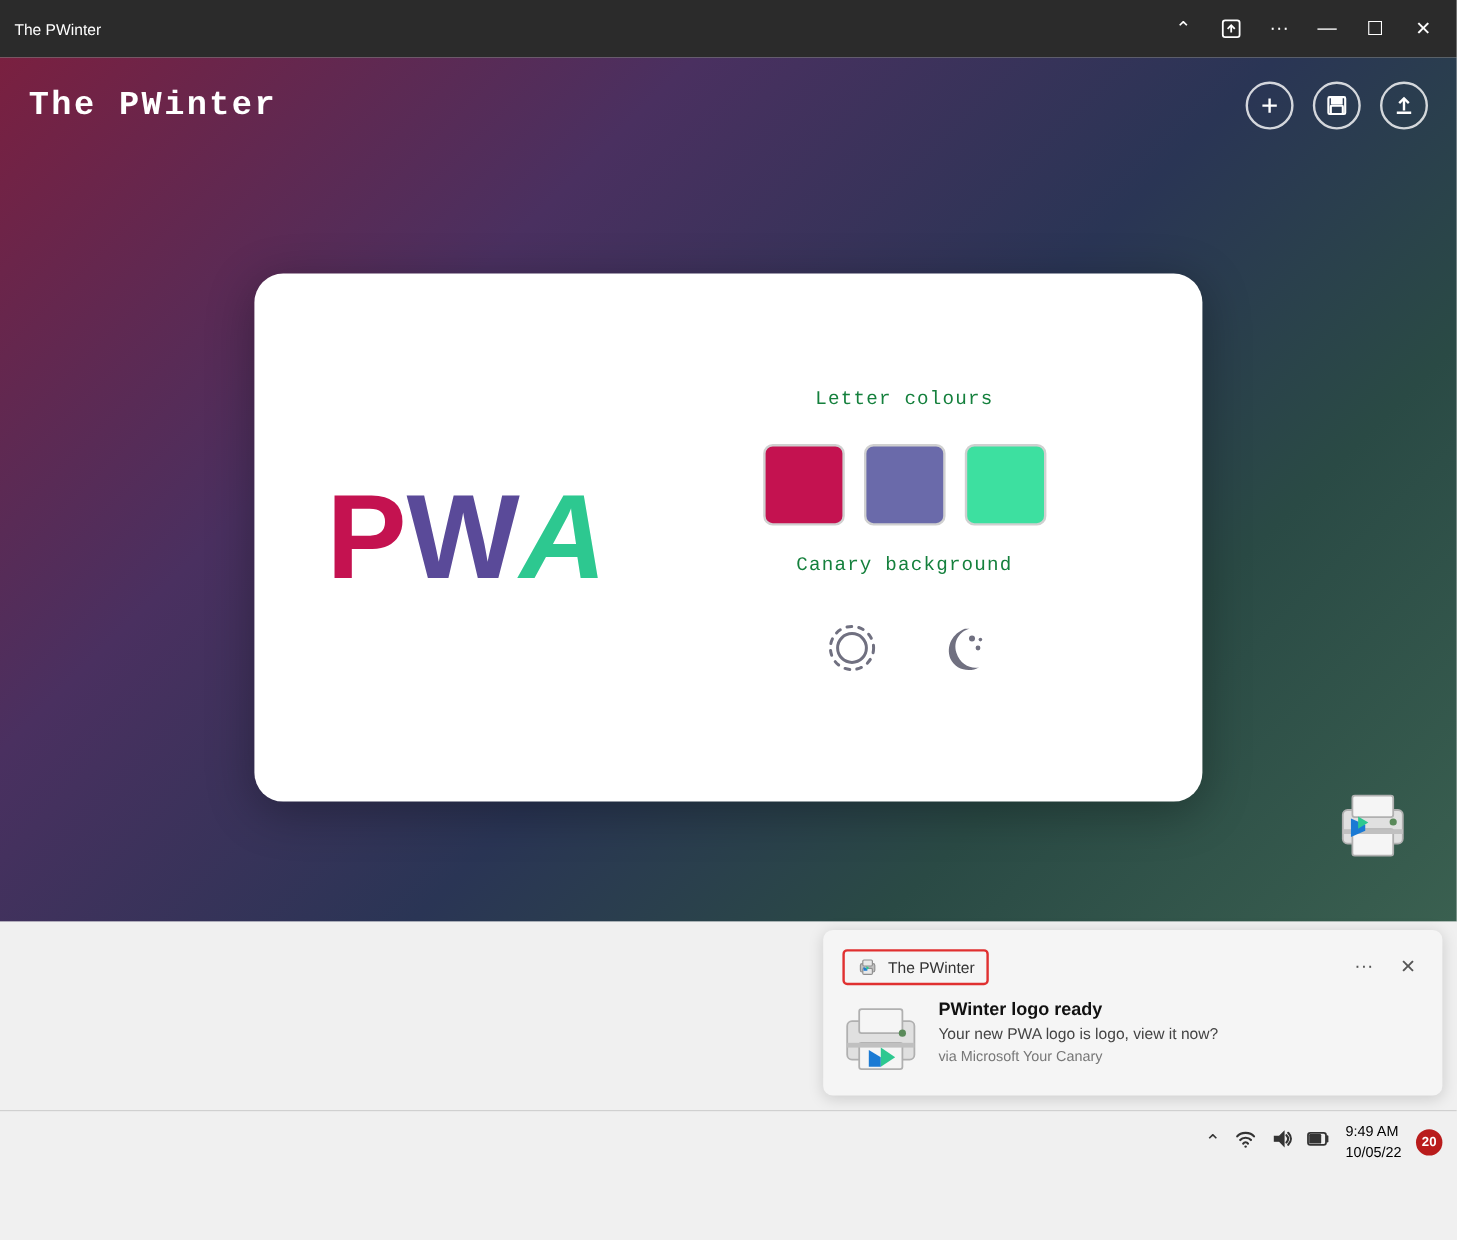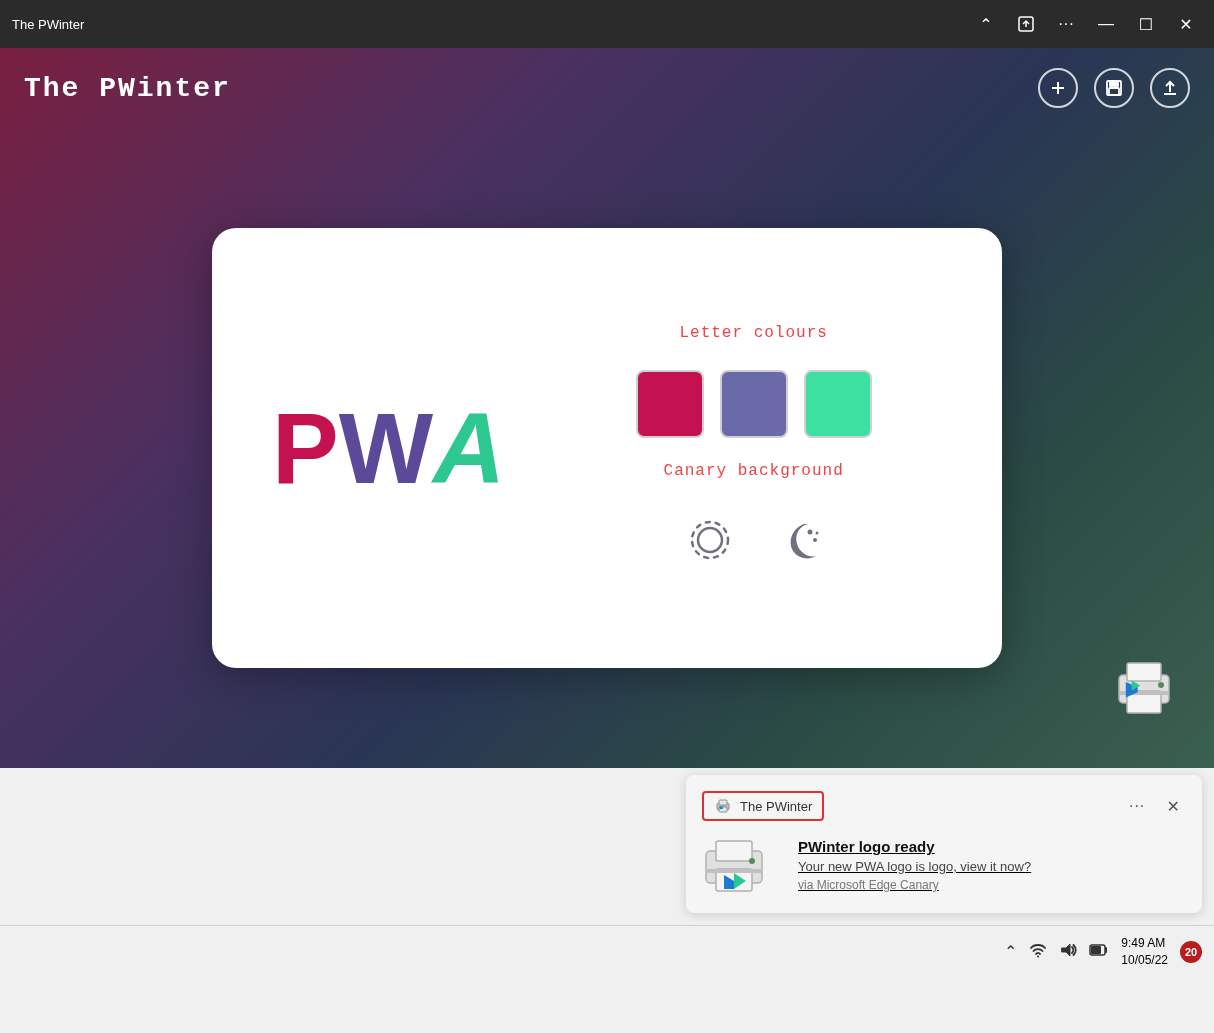--- a/index.html
+++ b/index.html
@@ -122,21 +122,21 @@
     
     .controls-panel {
       flex: 1;
       display: flex;
       flex-direction: column;
       align-items: center;
       gap: 24px;
     }
 
     .section-label {
-      color: #ef4444;
+      color: #15803d;
       font-size: 16px;
       font-family: 'Courier New', monospace;
       letter-spacing: 1px;
       text-align: center;
       margin-bottom: 4px;
     }
 
     .color-swatches {
       display: flex;
       gap: 16px;
@@ -264,23 +264,22 @@
     .notif-btn {
       background: transparent;
       border: none;
       font-size: 16px;
       cursor: pointer;
       color: #555;
       padding: 4px 6px;
     }
     .notification-body {
       display: flex;
-      align-items: center;
-      gap: 32px;
-      text-decoration: underline;
+      align-items: flex-start;
+      gap: 16px;
     }
     .notif-icon-wrap {
       width: 64px;
       height: 64px;
       flex-shrink: 0;
     }
     .notif-text {}
     .notif-title {
       font-size: 15px;
       font-weight: 600;
@@ -440,21 +439,21 @@
             <rect x="14" y="36" width="36" height="22" rx="2" fill="#f5f5f5" stroke="#b0b0b0" stroke-width="1.5"></rect>
             <rect x="4" y="36" width="56" height="4" fill="#c0c0c0"></rect>
             <circle cx="50" cy="28" r="3" fill="#5a8a5a"></circle>
             <polygon points="22,42 32,48 32,56 22,56" fill="#1a7ad4"></polygon>
             <polygon points="32,40 44,48 32,56" fill="#2dc890"></polygon>
           </svg>
         </div>
         <div class="notif-text">
           <div class="notif-title">PWinter logo ready</div>
           <div class="notif-message">Your new PWA logo is logo, view it now?</div>
-          <div class="notif-via">via Microsoft Edge Canary</div>
+          <div class="notif-via">via Microsoft Your Canary</div>
         </div>
       </div>
 
     </div>
   </div>
 
   <div class="taskbar" style="position: absolute; bottom: 0; left: 0; right: 0;">
     <div class="taskbar-spacer"></div>
     <div class="taskbar-tray">
       <span class="taskbar-icon">⌃</span>

